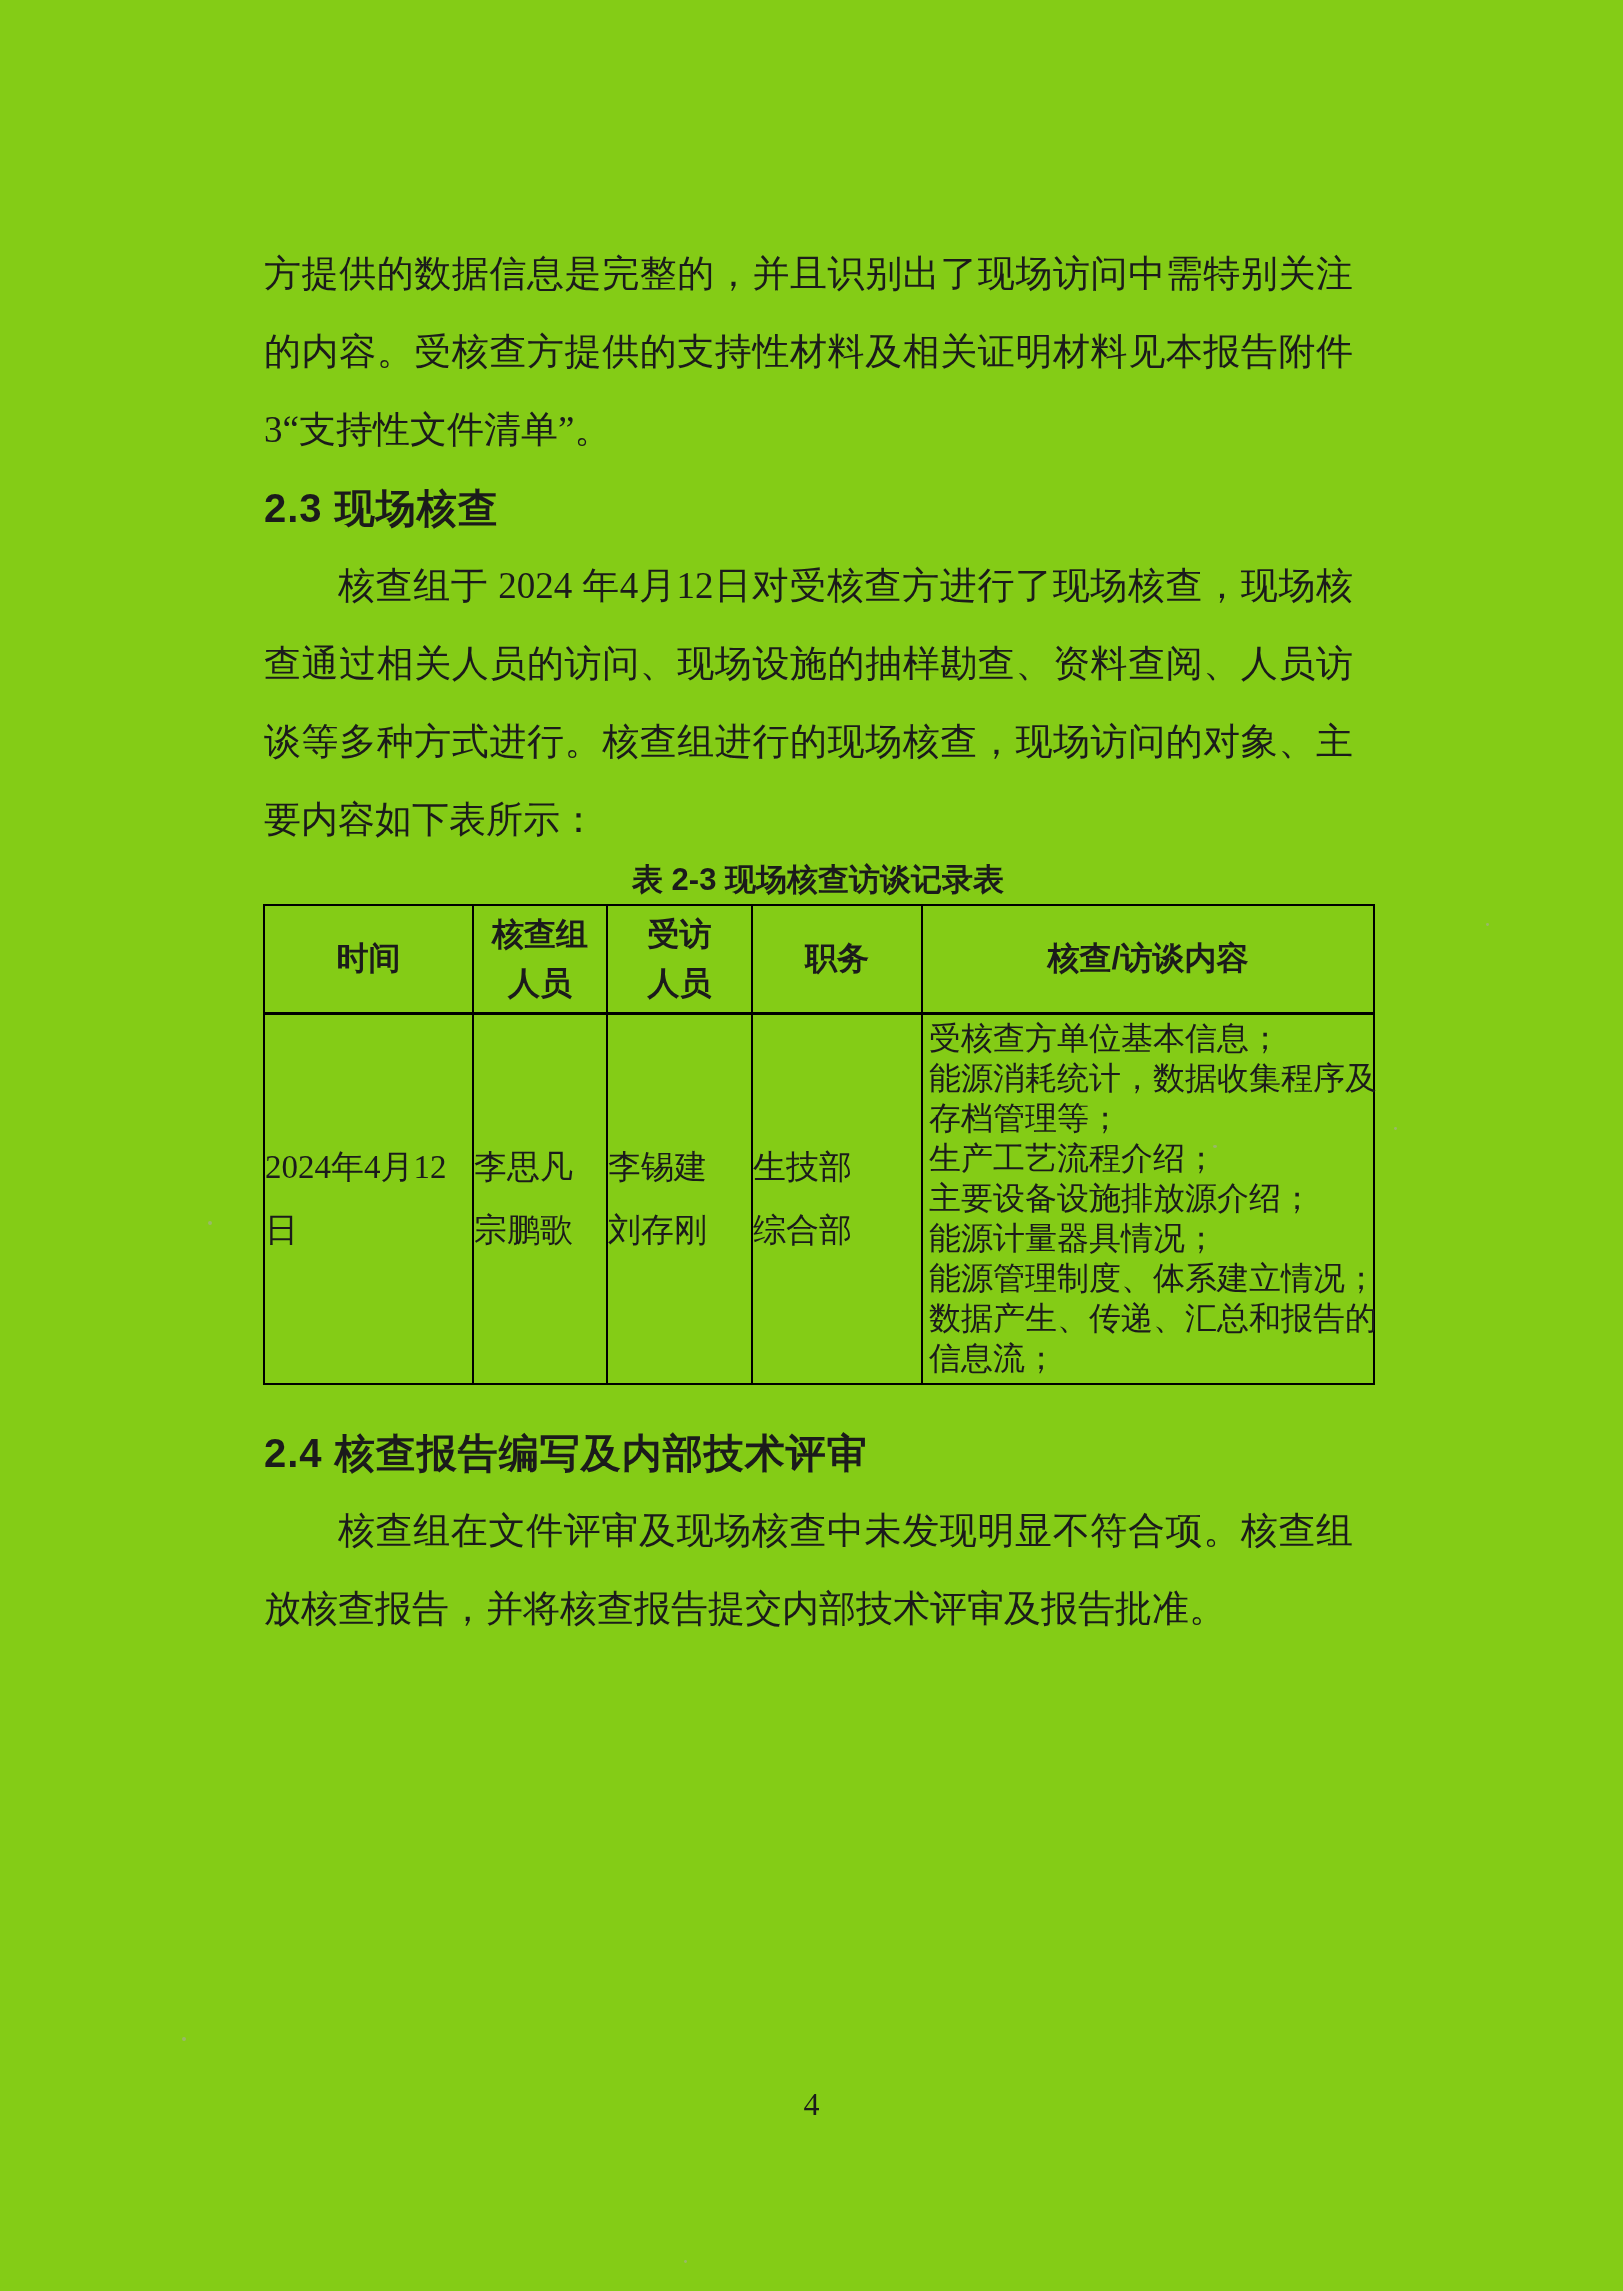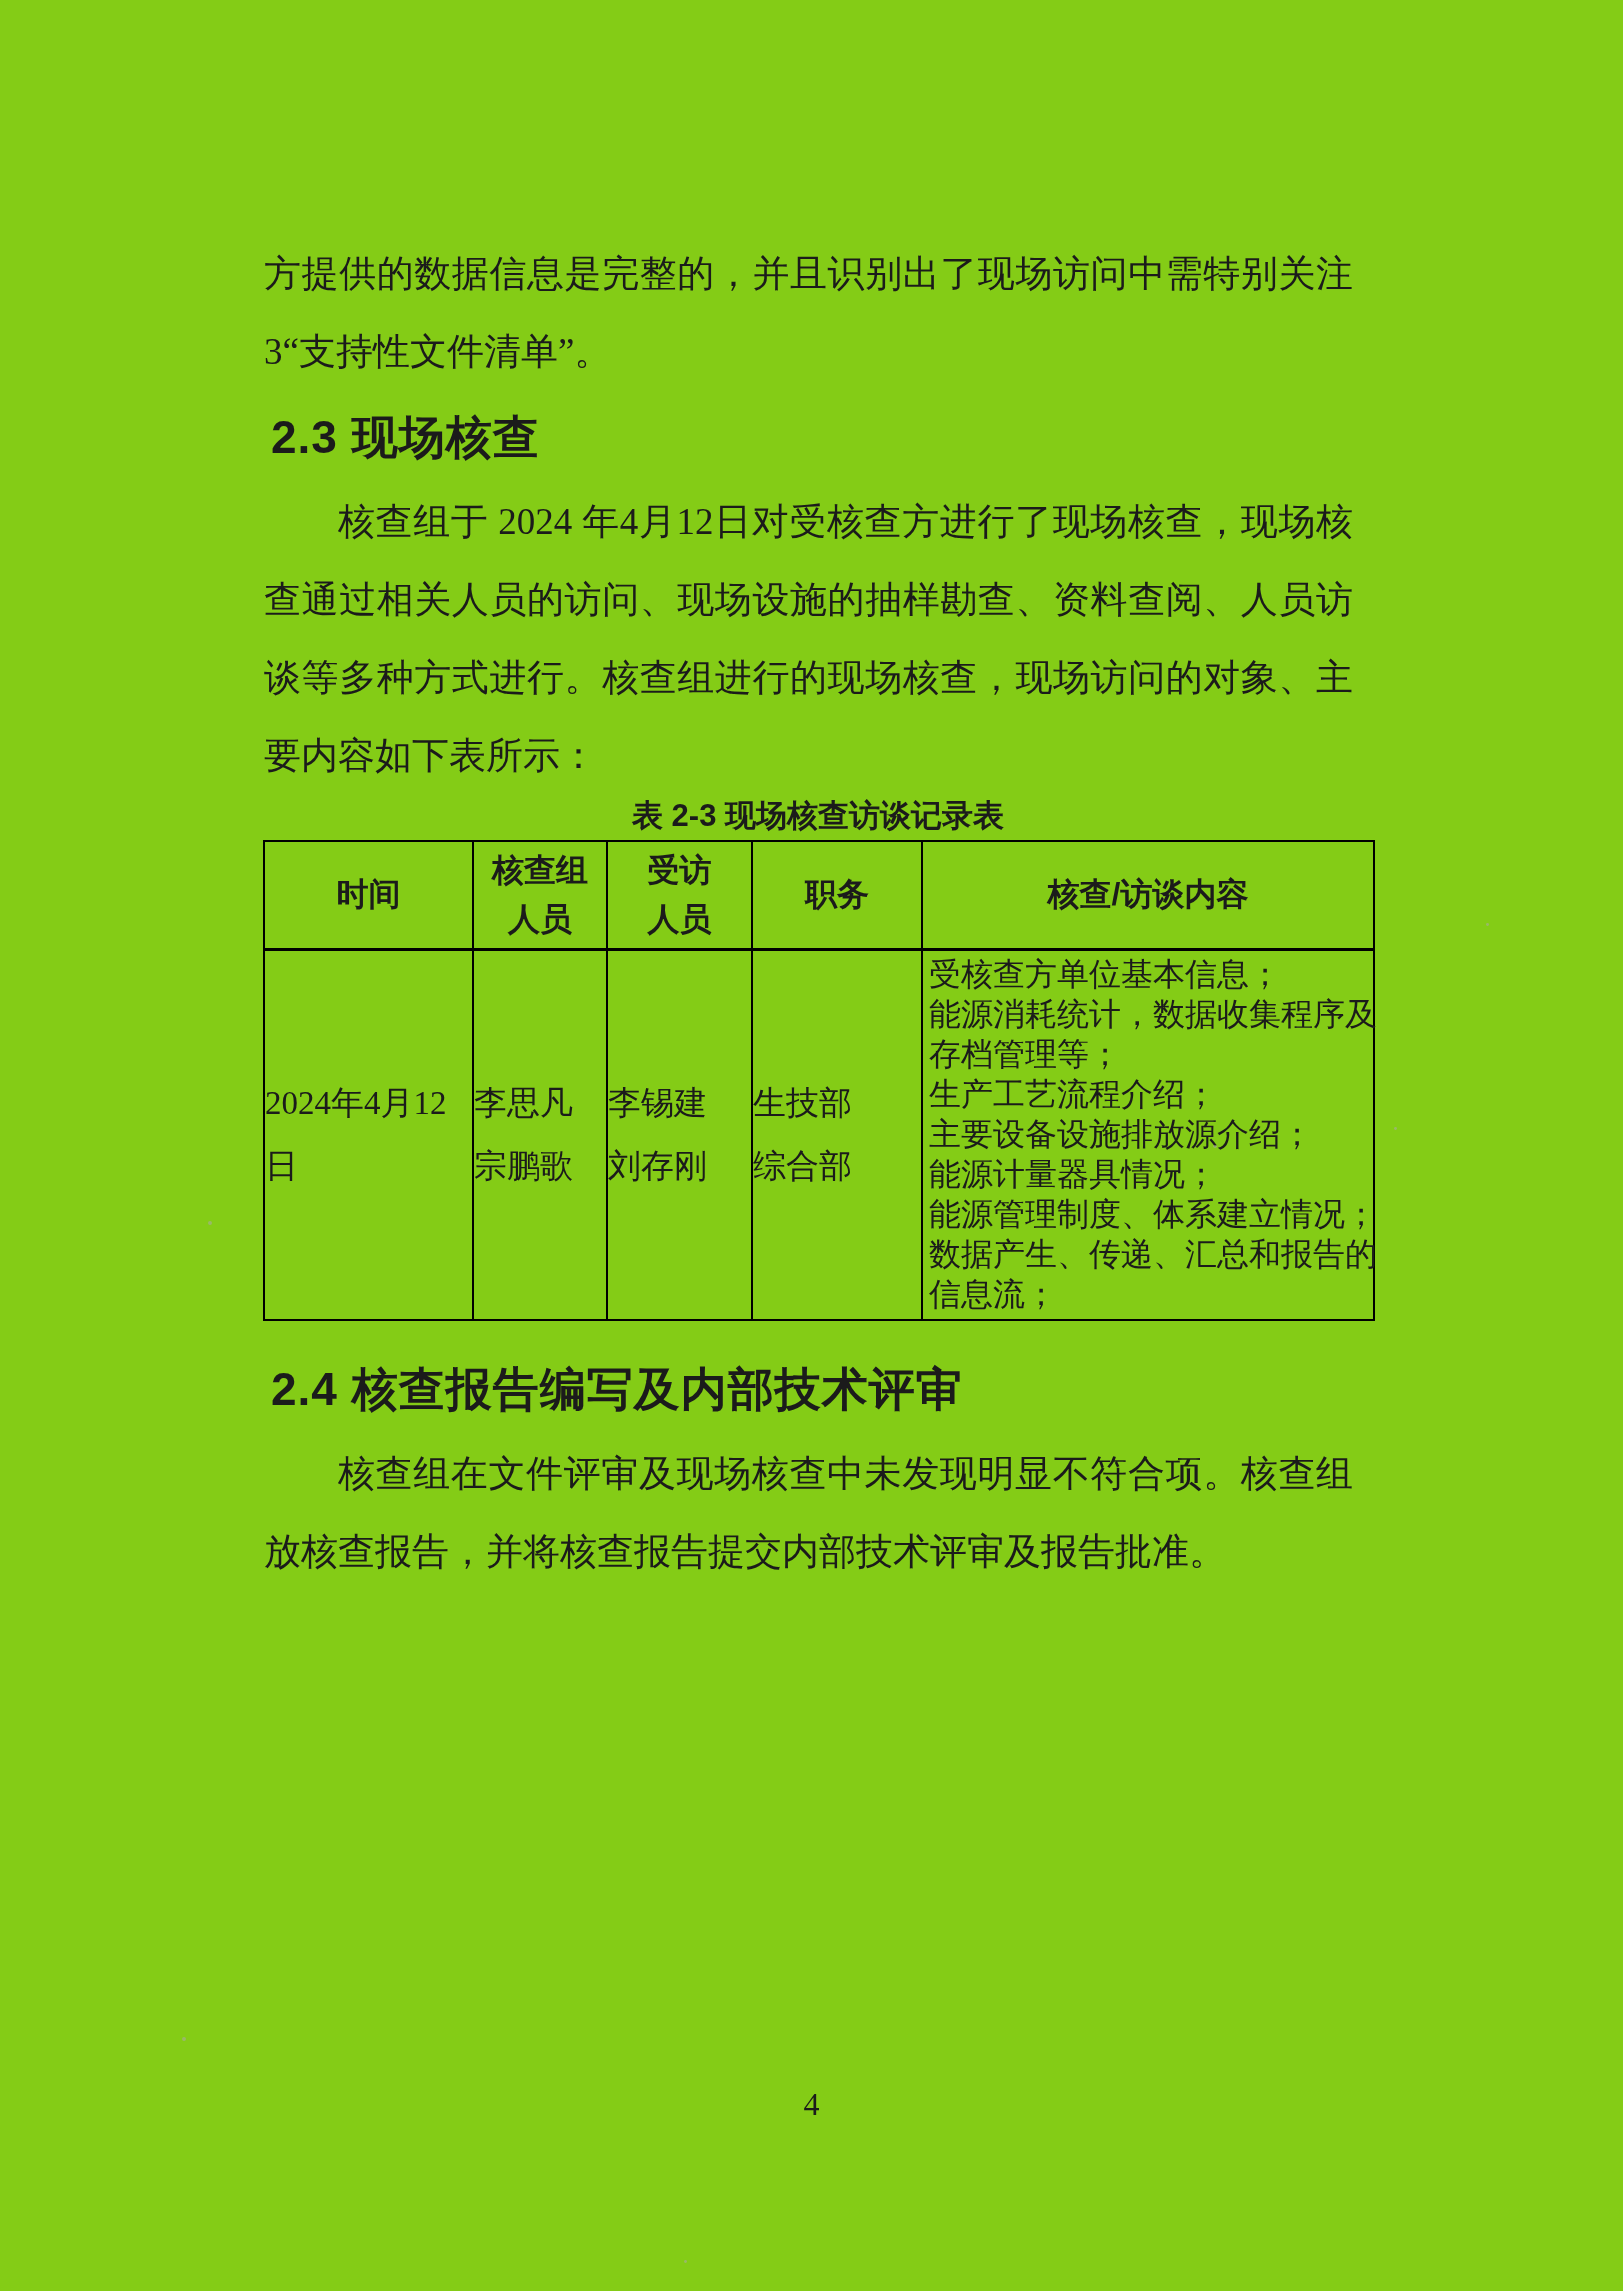--- a/index.html
+++ b/index.html
@@ -26,24 +26,24 @@
     margin: 0;
   }
   .line.j {
     text-align: justify;
     text-align-last: justify;
   }
   .line.indent { text-indent: 2em; }
   .heading {
     font-family: "Liberation Sans", "DejaVu Sans", sans-serif;
     font-weight: 700;
-    font-size: 46px;
+    font-size: 40px;
     line-height: 78px;
     height: 78px;
-    margin: 7px;
+    margin: 0;
     letter-spacing: 1px;
   }
   .heading.h24 { margin-top: 29px; }
   .caption {
     font-family: "Liberation Sans", "DejaVu Sans", sans-serif;
     font-weight: 700;
     font-size: 31px;
     line-height: 41px;
     height: 41px;
     text-align: center;
@@ -105,20 +105,21 @@
   }
 </style>
 </head>
 <body>
 
 <div class="page">
   <div class="content">
 
     <div>
       <p class="line j">方提供的数据信息是完整的，并且识别出了现场访问中需特别关注</p>
+      <p class="line j">的内容。受核查方提供的支持性材料及相关证明材料见本报告附件</p>
       <p class="line">3“支持性文件清单”。</p>
     </div>
 
     <h2 class="heading">2.3 现场核查</h2>
 
     <div>
       <p class="line j indent">核查组于 2024 年4月12日对受核查方进行了现场核查，现场核</p>
       <p class="line j">查通过相关人员的访问、现场设施的抽样勘查、资料查阅、人员访</p>
       <p class="line j">谈等多种方式进行。核查组进行的现场核查，现场访问的对象、主</p>
       <p class="line">要内容如下表所示：</p>

